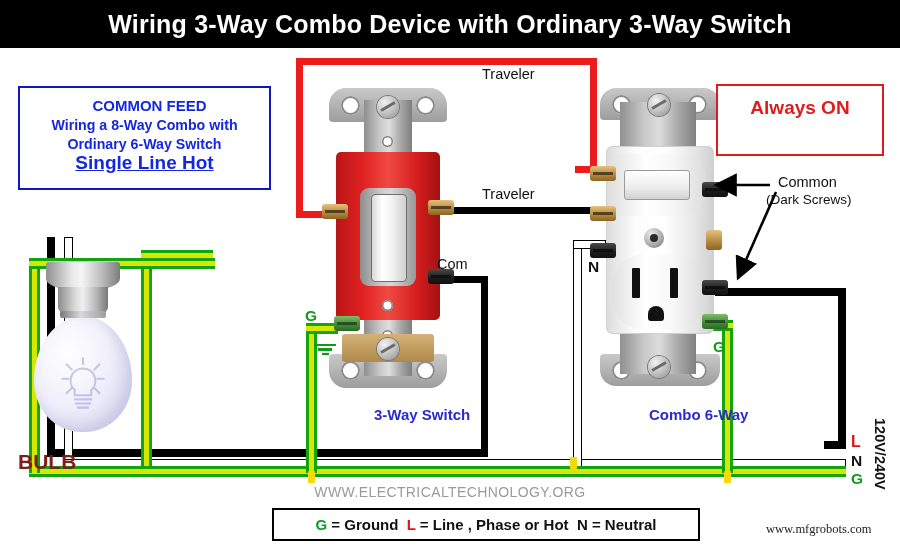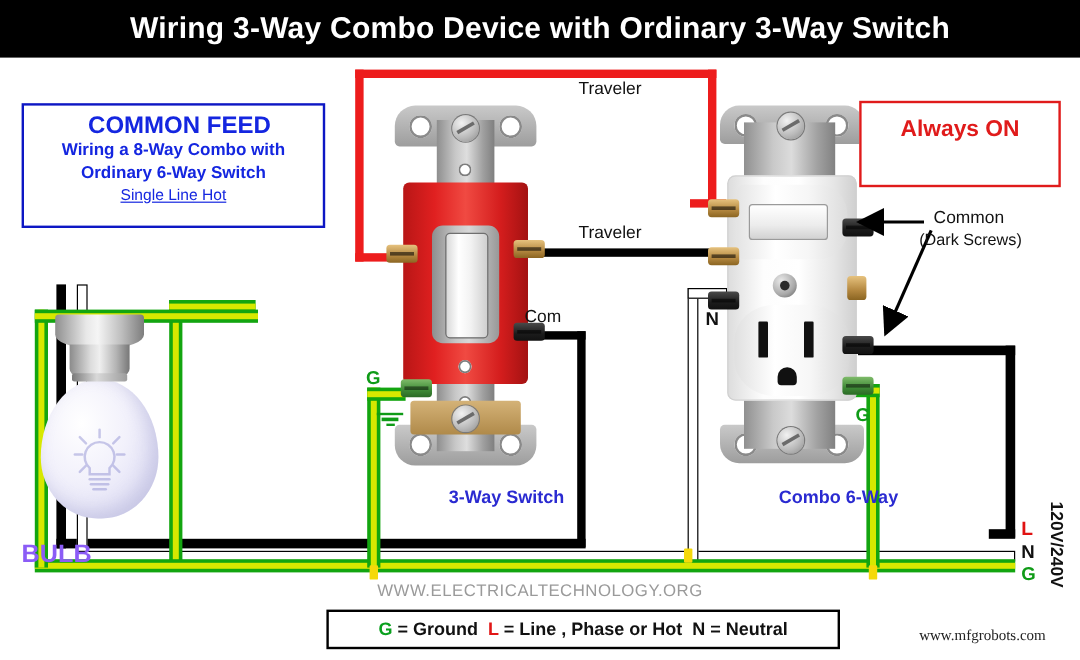--- a/index.html
+++ b/index.html
@@ -11,23 +11,23 @@
   
   .titlebar{position:absolute;left:0;top:0;width:900px;height:48px;background:#000;}
   .titlebar .t{position:absolute;left:0;top:0;width:900px;height:48px;
        line-height:48px;text-align:center;color:#fff;font-weight:bold;font-size:25px;
        letter-spacing:0.2px;border-radius:16px;}
 
   
   .infobox{position:absolute;box-sizing:border-box;background:#fff;text-align:center;}
   #common-feed-box{left:18px;top:86px;width:253px;height:104px;border:2px solid #0d17c4;
        padding-top:7px;}
-  #common-feed-box .hdr{color:#1426e0;font-weight:bold;font-size:20px;line-height:21px;margin-left:10px;}
+  #common-feed-box .hdr{color:#1426e0;font-weight:bold;font-size:15px;line-height:21px;margin-left:10px;}
   #common-feed-box .ln{color:#1426e0;font-size:14.2px;line-height:18.5px;font-weight:600;}
-  #common-feed-box .ul{color:#1426e0;font-size:13px;line-height:19px;font-weight:400;
+  #common-feed-box .ul{color:#1426e0;font-size:19px;line-height:19px;font-weight:700;
        text-decoration:underline;}
 
   #outlet-on-box{left:716px;top:84px;width:168px;height:72px;border:2px solid #e01b1b;
        padding-top:9px;}
   #outlet-on-box .ln{color:#e01b1b;font-weight:bold;font-size:19px;line-height:25px;}
 
   
   #legend-box{position:absolute;left:272px;top:508px;width:428px;height:33px;
        box-sizing:border-box;border:2px solid #000;background:#fff;
        display:flex;align-items:center;justify-content:center;}
@@ -68,21 +68,21 @@
   .bulb-neck{position:absolute;left:38px;top:25px;width:50px;height:26px;
       background:linear-gradient(90deg,#8b8b8b,#dcdcdc 35%,#efefef 50%,#b3b3b3 78%,#777);
       border-radius:0 0 6px 6px;}
   .bulb-ring{position:absolute;left:40px;top:49px;width:46px;height:7px;
       background:linear-gradient(90deg,#7a7a7a,#d9d9d9 45%,#9d9d9d);border-radius:2px;}
   .bulb-glass{position:absolute;left:14px;top:54px;width:98px;height:116px;
       background:radial-gradient(ellipse at 35% 32%,#ffffff 0%,#f2f1fb 42%,#e3e2f6 70%,#d8d7f0 100%);
       border-radius:50% 50% 48% 48%/56% 56% 44% 44%;
       box-shadow:inset -6px -6px 14px rgba(170,170,210,.45);}
   .bulb-icon{position:absolute;left:30px;top:92px;width:66px;height:66px;opacity:.45;}
-  .bulb-label{position:absolute;left:18px;top:450px;font-size:21px;font-weight:bold;color:#8b5cf6;}
+  .bulb-label{position:absolute;left:18px;top:450px;font-size:21px;font-weight:bold;color:#7f1d1d;}
 
   
   #switch3way{position:absolute;left:326px;top:88px;width:124px;height:300px;}
   .ear{position:absolute;width:118px;height:34px;
       background:linear-gradient(180deg,#c9c9c9,#9d9d9d);}
   .ear.top{left:3px;top:0px;border-radius:17px 17px 4px 4px;}
   .ear.bot{left:3px;top:266px;border-radius:4px 4px 17px 17px;}
   .earhole{position:absolute;width:19px;height:19px;border-radius:50%;background:#fff;
       box-shadow:inset 0 0 0 2px #8a8a8a;}
   .strap{position:absolute;left:38px;top:12px;width:48px;height:276px;

